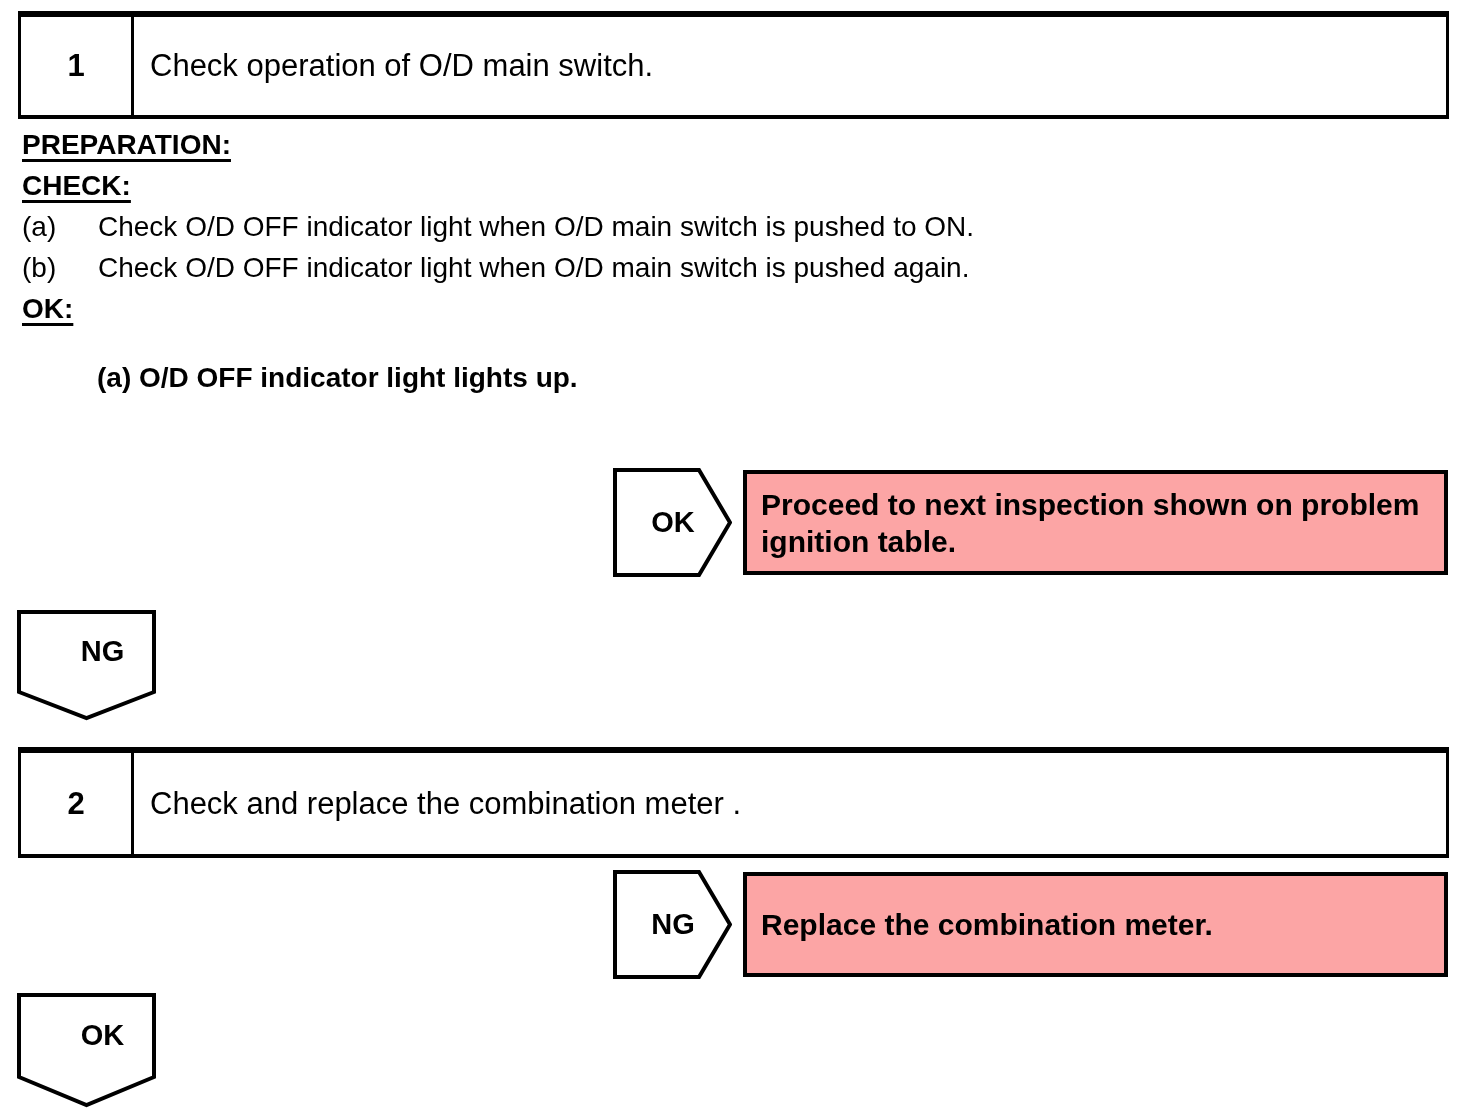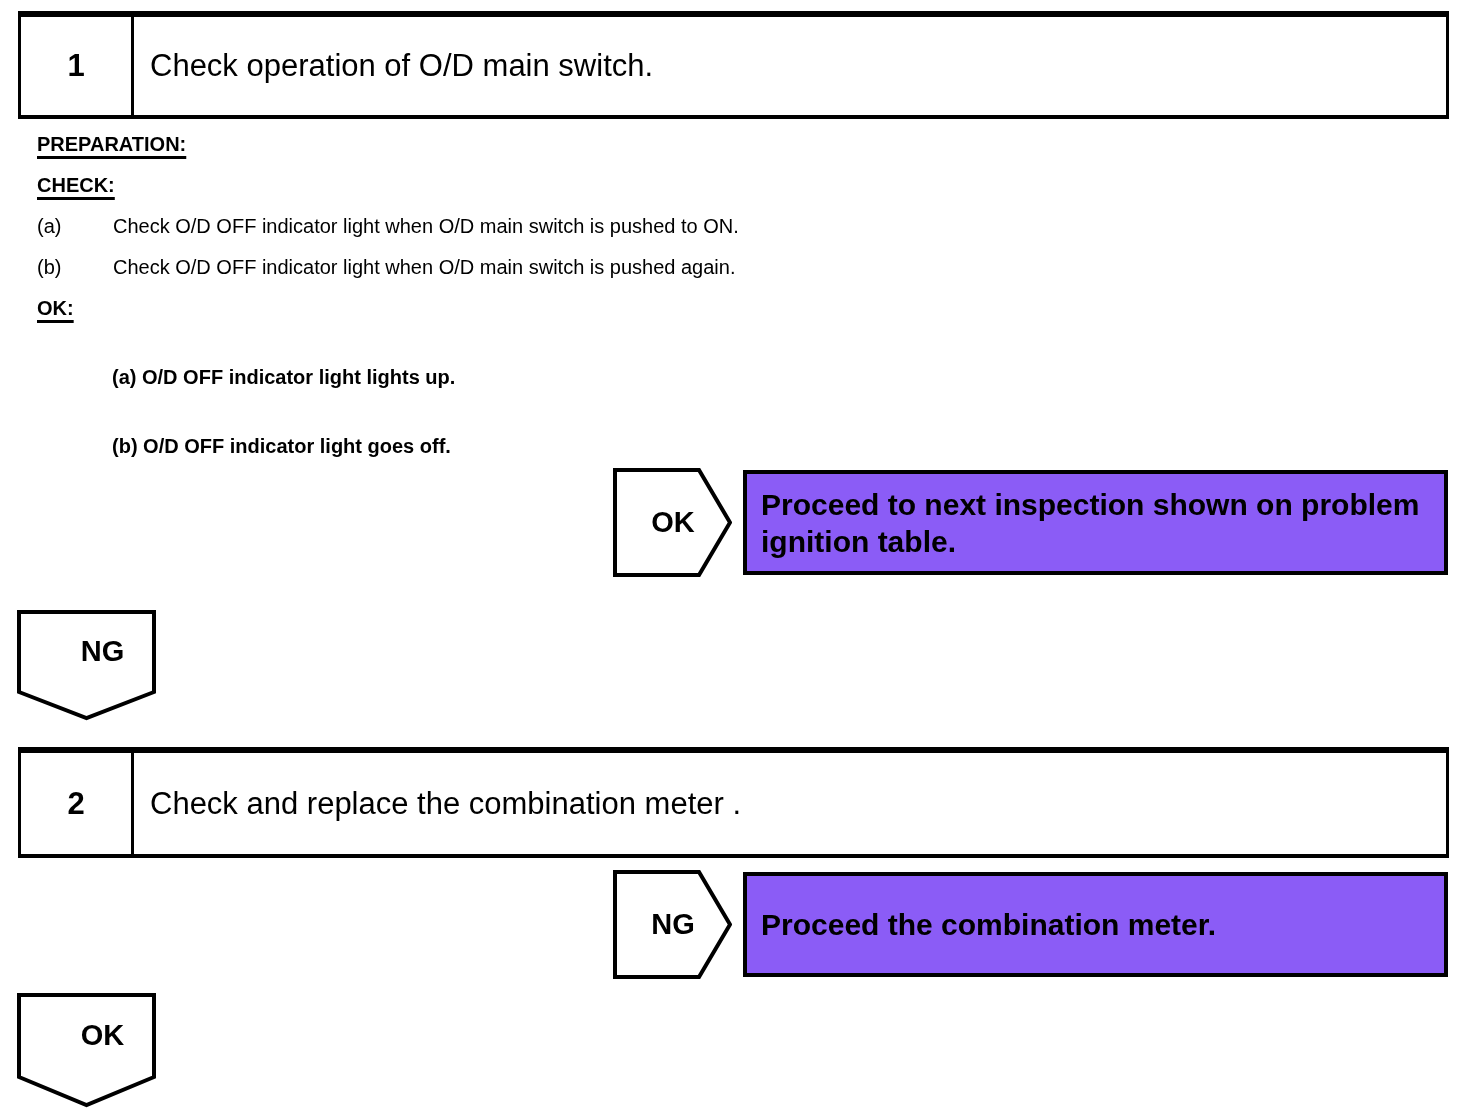--- a/index.html
+++ b/index.html
@@ -43,24 +43,24 @@
     font-weight: normal;
     font-size: 31px;
     white-space: nowrap;
   }
   #step1-box { top: 11px;  height: 108px; }
   #step2-box { top: 747px; height: 111px; }
 
   
   .proc-block {
     position: absolute;
-    left: 37px;
+    left: 22px;
     top: 124px;
     width: 1420px;
-    font-size: 20px;
+    font-size: 28px;
     line-height: 41px;
   }
   .hd {
     font-weight: bold;
     text-decoration: underline;
     text-decoration-thickness: 3px;
     text-underline-offset: 5px;
   }
   .check-row { display: flex; }
   .check-row .lbl { width: 76px; flex: none; }
@@ -88,21 +88,21 @@
     border: 4px solid #000;
     box-sizing: border-box;
     display: flex;
     flex-direction: column;
     justify-content: center;
     padding-left: 14px;
     font-weight: bold;
     font-size: 30px;
     line-height: 37px;
     white-space: nowrap;
-    background: #8b5cf6;
+    background: #fca5a5;
   }
   #ok1-result { top: 470px; }
   #ng2-result { top: 872px; }
 </style>
 </head>
 <body>
 
 <div class="step-box" id="step1-box">
   <div class="num-cell">1</div>
   <div class="title-cell">Check operation of O/D main switch.</div>
@@ -114,21 +114,20 @@
   <div class="check-row">
     <span class="lbl">(a)</span>
     <span>Check O/D OFF indicator light when O/D main switch is pushed to ON.</span>
   </div>
   <div class="check-row">
     <span class="lbl">(b)</span>
     <span>Check O/D OFF indicator light when O/D main switch is pushed again.</span>
   </div>
   <div class="hd">OK:</div>
   <div class="ok-item">(a) O/D OFF indicator light lights up.</div>
-  <div class="ok-item">(b) O/D OFF indicator light goes off.</div>
 </div>
 
 <svg class="shape" style="left:613px; top:468px;" width="119" height="109" viewBox="0 0 119 109">
   <polygon points="2,2 86,2 117,54.5 86,107 2,107"></polygon>
 </svg>
 <div class="shape-label" style="left:613px; top:468px; width:88px; height:109px;">OK</div>
 
 <div class="result-box" id="ok1-result">
   <div>Proceed to next inspection shown on problem</div>
   <div>ignition table.</div>
@@ -143,19 +142,19 @@
   <div class="num-cell">2</div>
   <div class="title-cell">Check and replace the combination meter .</div>
 </div>
 
 <svg class="shape" style="left:613px; top:870px;" width="119" height="109" viewBox="0 0 119 109">
   <polygon points="2,2 86,2 117,54.5 86,107 2,107"></polygon>
 </svg>
 <div class="shape-label" style="left:613px; top:870px; width:88px; height:109px;">NG</div>
 
 <div class="result-box" id="ng2-result">
-  <div>Proceed the combination meter.</div>
+  <div>Replace the combination meter.</div>
 </div>
 
 <svg class="shape" style="left:17px; top:993px;" width="139" height="116" viewBox="0 0 139 116">
   <polygon points="2,2 137,2 137,84 69.5,112 2,84"></polygon>
 </svg>
 <div class="shape-label" style="left:17px; top:993px; width:139px; height:84px;">OK</div>
 
 </body></html>

